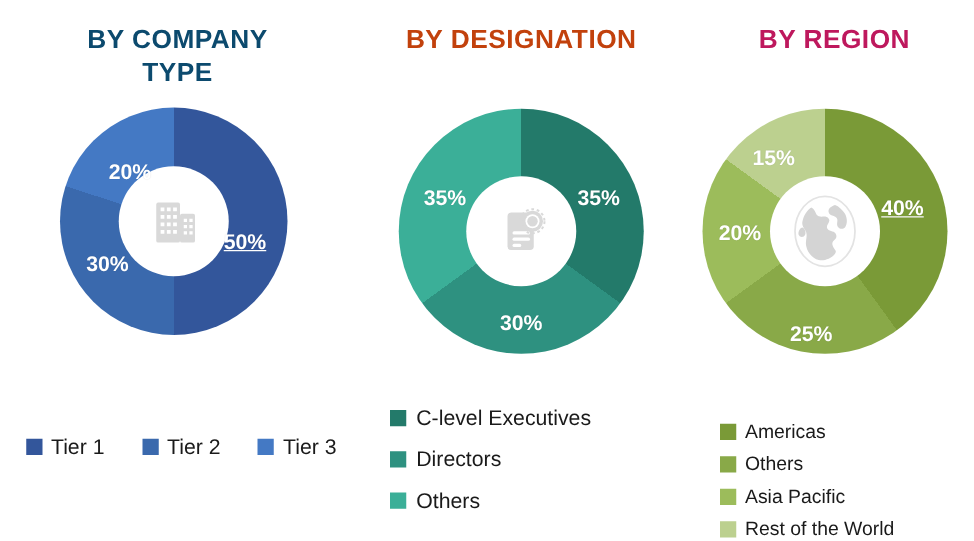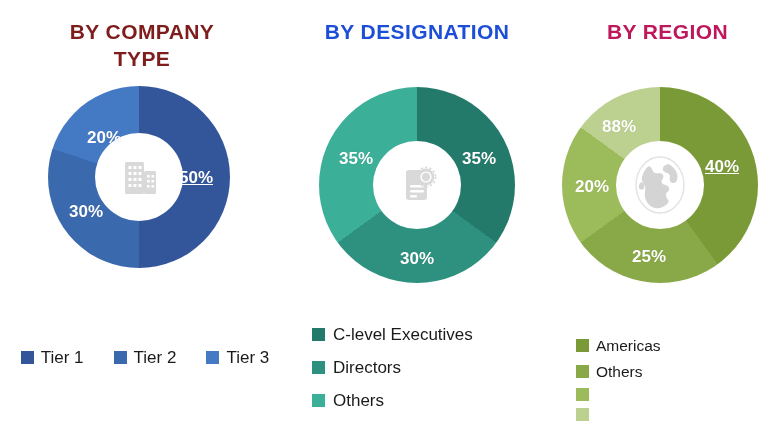--- a/index.html
+++ b/index.html
@@ -30,22 +30,22 @@
   .panel-region { width: 223px; }
 
   .panel-title {
     text-align: center;
     font-weight: bold;
     font-size: 21px;
     letter-spacing: 0.4px;
     line-height: 27px;
     padding-top: 18px;
   }
-  .title-company { color: #7f1d1d; padding-left: 6px; }
-  .title-designation { color: #1d4ed8; }
+  .title-company { color: #0c4a6e; padding-left: 6px; }
+  .title-designation { color: #c2410c; }
   .title-region { color: #be185d; }
 
   .donut-wrap {
     position: relative;
     margin: 0 auto;
   }
   .donut {
     position: relative;
     border-radius: 50%;
   }
@@ -162,21 +162,21 @@
               <rect x="22.5" y="30" width="3" height="3"></rect>
             <rect x="31" y="21" width="2.6" height="2.6"></rect>
               <rect x="35.5" y="21" width="2.6" height="2.6"></rect>
             <rect x="31" y="26" width="2.6" height="2.6"></rect>
               <rect x="35.5" y="26" width="2.6" height="2.6"></rect>
             <rect x="31" y="31" width="2.6" height="2.6"></rect>
               <rect x="35.5" y="31" width="2.6" height="2.6"></rect>
           </g>
         </svg>
       </div>
-      <span class="slice-label" style="left:148px;top:92px;text-decoration:underline;">50%</span>
+      <span class="slice-label" style="left:148px;top:108px;text-decoration:underline;">50%</span>
       <span class="slice-label" style="left:38px;top:126px;">30%</span>
       <span class="slice-label" style="left:56px;top:52px;">20%</span>
     </div>
 
     <div class="legend-company">
       <div class="legend-row">
         <div class="legend-item">
           <span class="legend-swatch" style="background:#33569B"></span>
           <span class="legend-text">Tier 1</span>
         </div>
@@ -254,38 +254,40 @@
         <svg class="center-icon" width="66" height="66" viewBox="0 0 66 66">
           <ellipse cx="33" cy="33" rx="24" ry="28" fill="#ffffff" stroke="#e3e3e3" stroke-width="1.4"></ellipse>
           <g fill="#d4d4d4">
             <path d="M22 14c4 2 3 6 6 7s6-1 8 2-3 5-1 8 6 1 7 5-4 4-3 8 4 4 2 7c-3 4-9 6-13 5-5-1-9-6-10-11-1-4 1-7 0-11-1-3-4-5-3-9 1-5 4-9 7-11z"></path>
             <path d="M41 12c3 1 6 4 8 7 2 4 2 8 0 11-2 2-5 1-6-1-1-3 1-5-1-7s-5-1-6-4 2-5 5-6z"></path>
             <path d="M15 30c2 1 3 4 2 6s-4 2-5 0 1-6 3-6z"></path>
           </g>
         </svg>
       </div>
       <span class="slice-label" style="left:160px;top:80px;text-decoration:underline;">40%</span>
-      <span class="slice-label" style="left:87px;top:170px;">25%</span>
+      <span class="slice-label" style="left:87px;top:181px;">25%</span>
       <span class="slice-label" style="left:30px;top:100px;">20%</span>
-      <span class="slice-label" style="left:57px;top:40px;">88%</span>
+      <span class="slice-label" style="left:57px;top:40px;">15%</span>
     </div>
 
     <div class="legend-region">
       <div class="legend-col">
         <div class="legend-item">
           <span class="legend-swatch" style="background:#7A9A37"></span>
           <span class="legend-text legend-text-small">Americas</span>
         </div>
         <div class="legend-item">
           <span class="legend-swatch" style="background:#89A948"></span>
           <span class="legend-text legend-text-small">Others</span>
         </div>
         <div class="legend-item">
           <span class="legend-swatch" style="background:#9CBC5B"></span>
+          <span class="legend-text legend-text-small">Asia Pacific</span>
         </div>
         <div class="legend-item">
           <span class="legend-swatch" style="background:#BCD08F"></span>
+          <span class="legend-text legend-text-small">Rest of the World</span>
         </div>
       </div>
     </div>
   </div>
 
 </div>
 
 </body></html>

